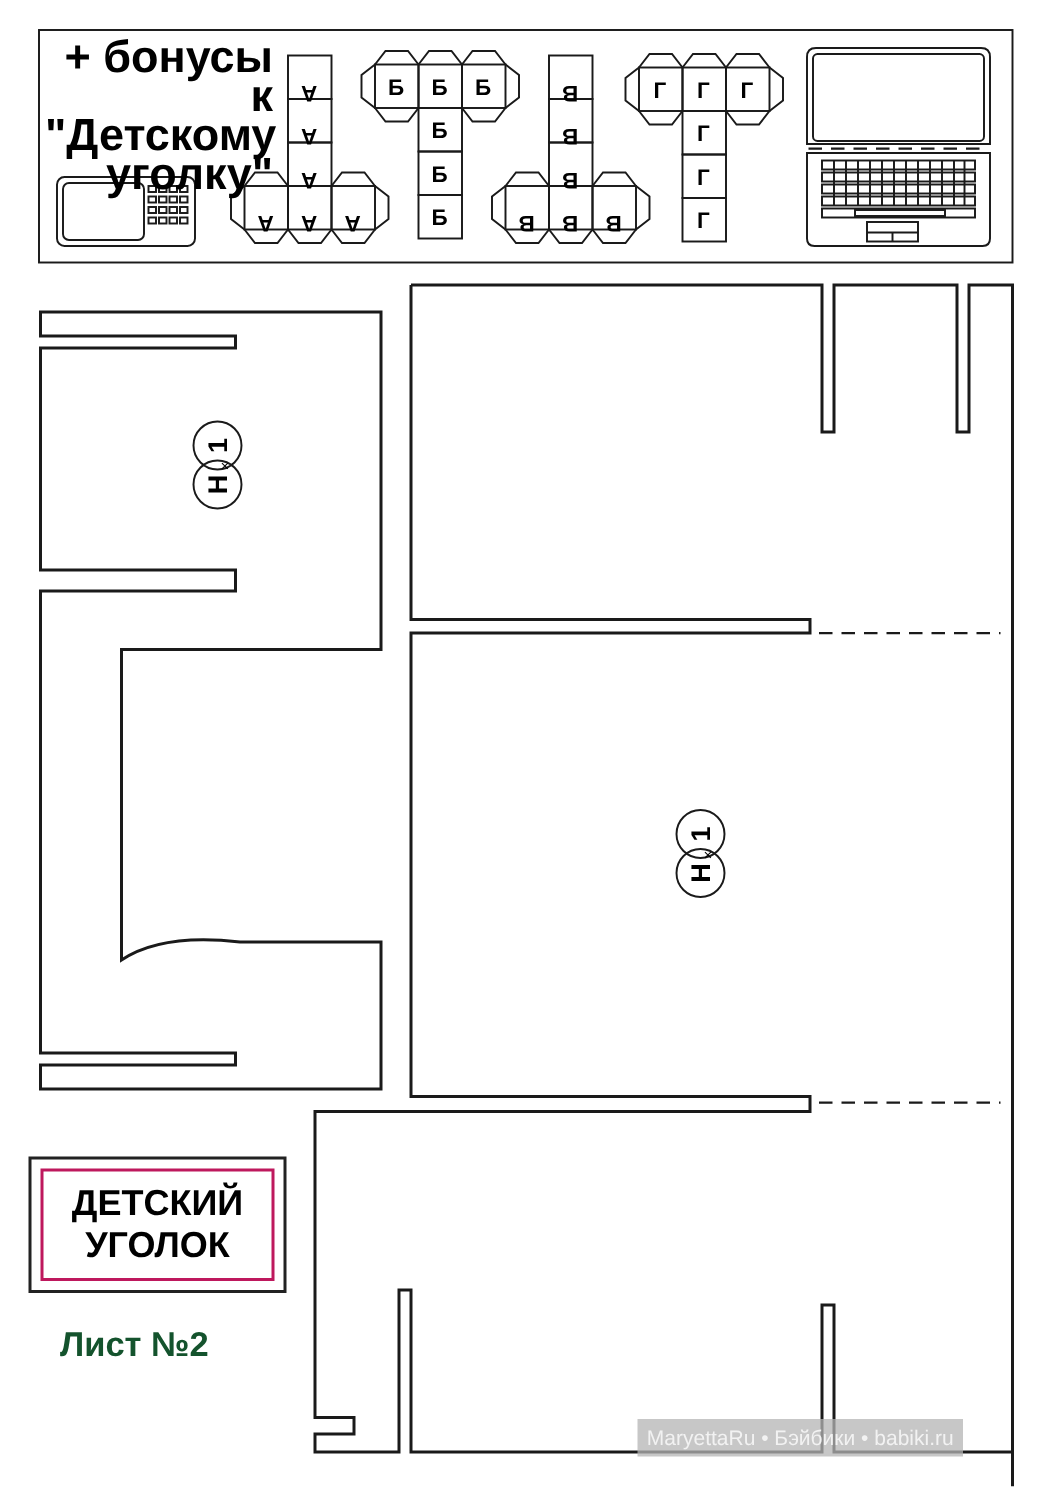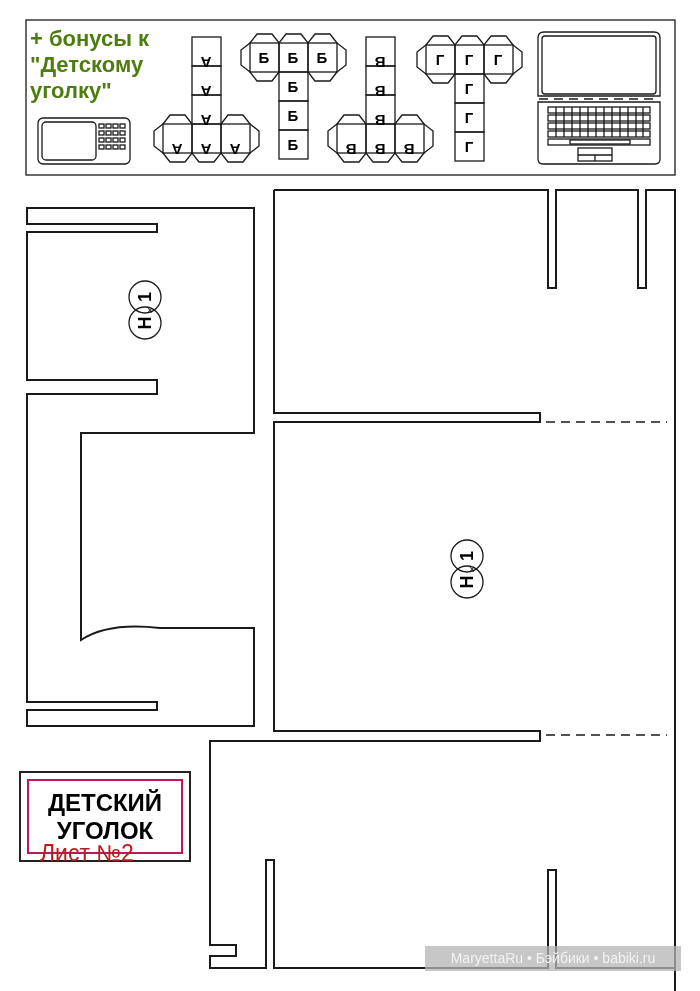--- a/index.html
+++ b/index.html
@@ -1,27 +1,27 @@
 <!DOCTYPE html>
 <html><head>
   <meta charset="utf-8">
   <style>
     html, body { margin: 0; padding: 0; background: #ffffff; }
     body { width: 700px; height: 991px; position: relative; overflow: hidden; font-family: "Liberation Sans", "DejaVu Sans", sans-serif; }
     svg.sheet { position: absolute; left: 0; top: 0; }
     .ln { fill: none; stroke: #1a1a1a; stroke-width: 2; }
     .ln1 { fill: none; stroke: #1a1a1a; stroke-width: 1.3; }
     .dash { fill: none; stroke: #1a1a1a; stroke-width: 1.5; stroke-dasharray: 9 6; }
-    .txt-bonus { position: absolute; left: 30px; top: 26px; width: 152px; font-weight: bold; font-size: 22px; line-height: 26px; color: #4d7c0f; text-align: left; }
+    .txt-bonus { position: absolute; left: 30px; top: 26px; width: 152px; font-weight: bold; font-size: 30px; line-height: 26px; color: #000000; text-align: right; }
     .txt-bonus span { display: block; }
     .title-box { position: absolute; left: 19px; top: 771px; width: 172px; height: 91px; border: 2px solid #222; box-sizing: border-box; }
     .title-inner { position: absolute; left: 6px; top: 6px; right: 6px; bottom: 6px; border: 2px solid #be185d; display: flex; flex-direction: column; align-items: center; justify-content: center; }
     .title-inner span { font-weight: bold; font-size: 24px; line-height: 28px; color: #000; }
-    .sheet-label { position: absolute; left: 40px; top: 840px; font-weight: normal; font-size: 23px; color: #b91c1c; }
-    .watermark { position: absolute; left: 425px; top: 946px; width: 256px; height: 25px; background: rgba(180,180,180,0.75); color: #f2f2f2; font-size: 14px; line-height: 25px; text-align: center; white-space: nowrap; }
+    .sheet-label { position: absolute; left: 40px; top: 883px; font-weight: bold; font-size: 23px; color: #14532d; }
+    .watermark { position: absolute; left: 425px; top: 946px; width: 217px; height: 25px; background: rgba(180,180,180,0.75); color: #f2f2f2; font-size: 14px; line-height: 25px; text-align: center; white-space: nowrap; }
     .cube-letter { font-family: "Liberation Sans", sans-serif; font-weight: bold; font-size: 15px; }
     .marker-text { font-family: "Liberation Sans", sans-serif; font-weight: bold; font-size: 18px; }
   </style>
 </head>
 <body>
 
 <svg class="sheet" width="700" height="991" viewBox="0 0 700 991">
 
   <rect x="26" y="20" width="649" height="155" class="ln1"></rect>
 

